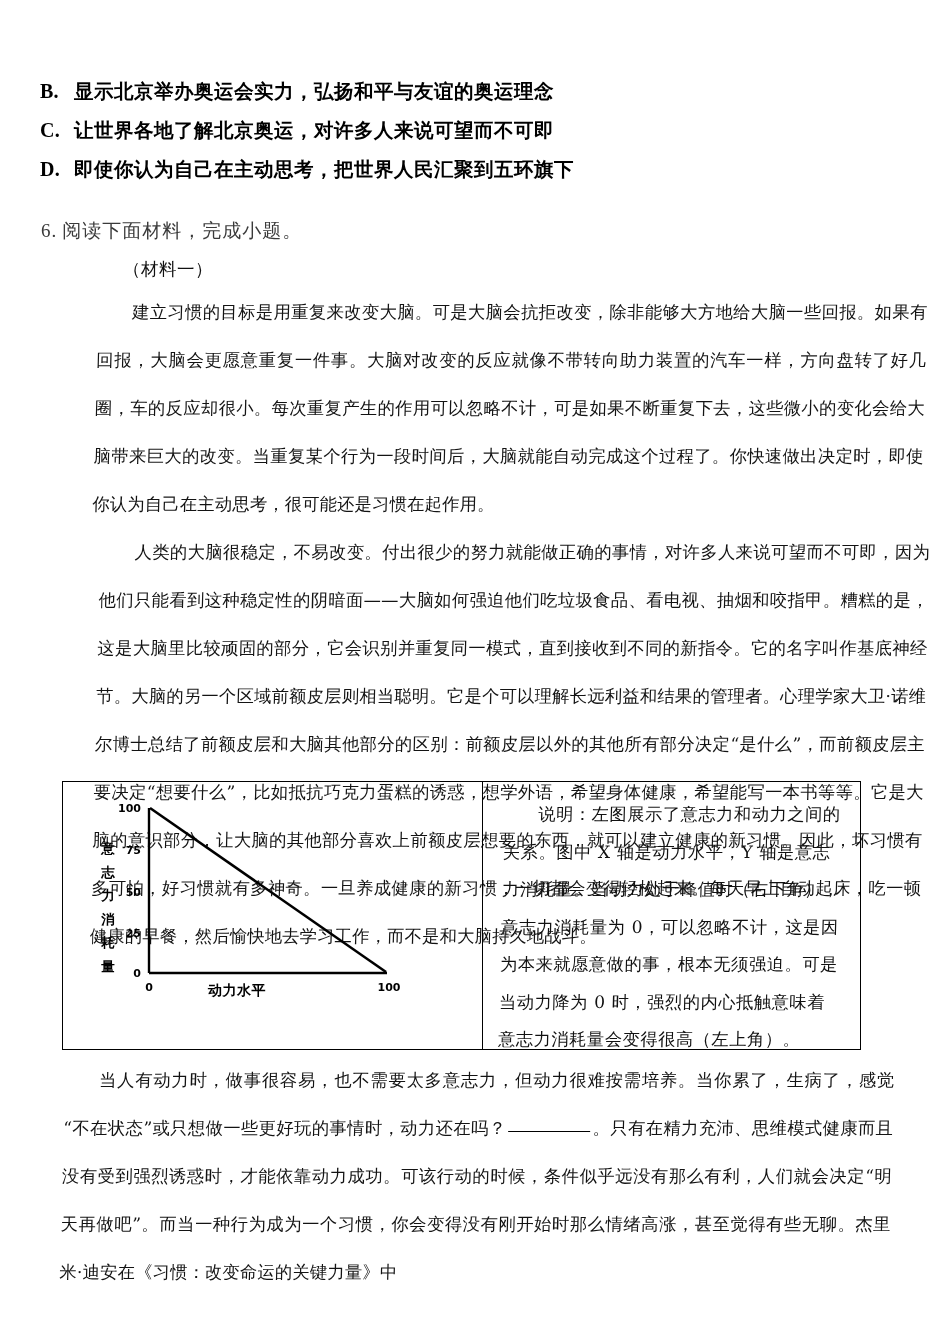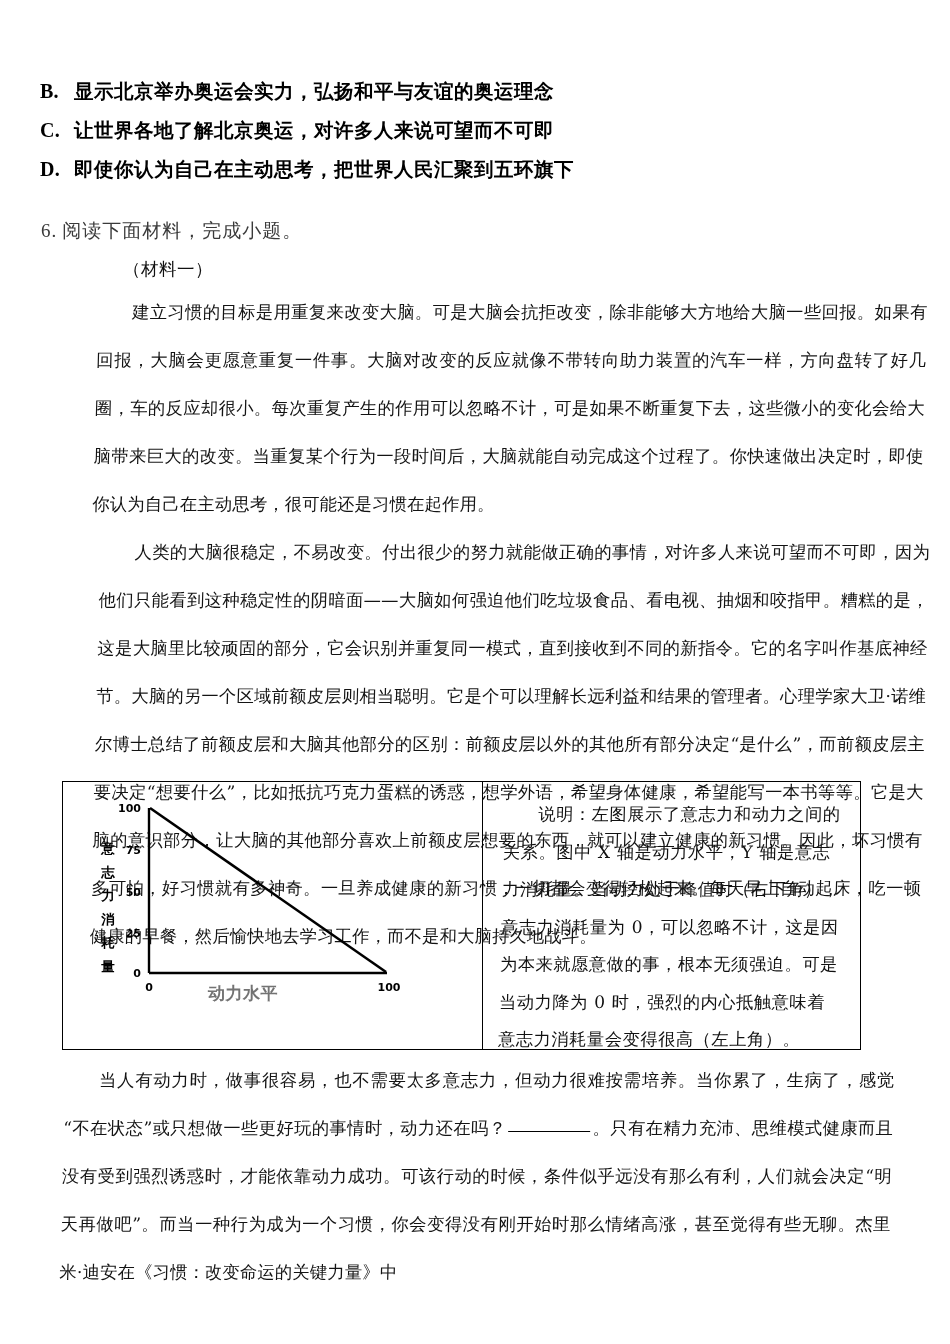--- a/index.html
+++ b/index.html
@@ -148,23 +148,23 @@
     line-height: 23.5px;
     text-align: center;
     color: #000;
   }
   .axis-title-x {
     position: absolute;
     left: 145px;
     top: 200px;
     font-family: "DejaVu Sans", "Liberation Sans", sans-serif;
     font-weight: bold;
-    font-size: 17px;
+    font-size: 14px;
     letter-spacing: 0.5px;
-    color: #737373;
+    color: #000000;
   }
   .tick-label {
     font-family: "DejaVu Sans", "Liberation Sans", sans-serif;
     font-weight: bold;
     font-size: 11px;
     fill: #000;
   }
 
   
   .blank-line {

